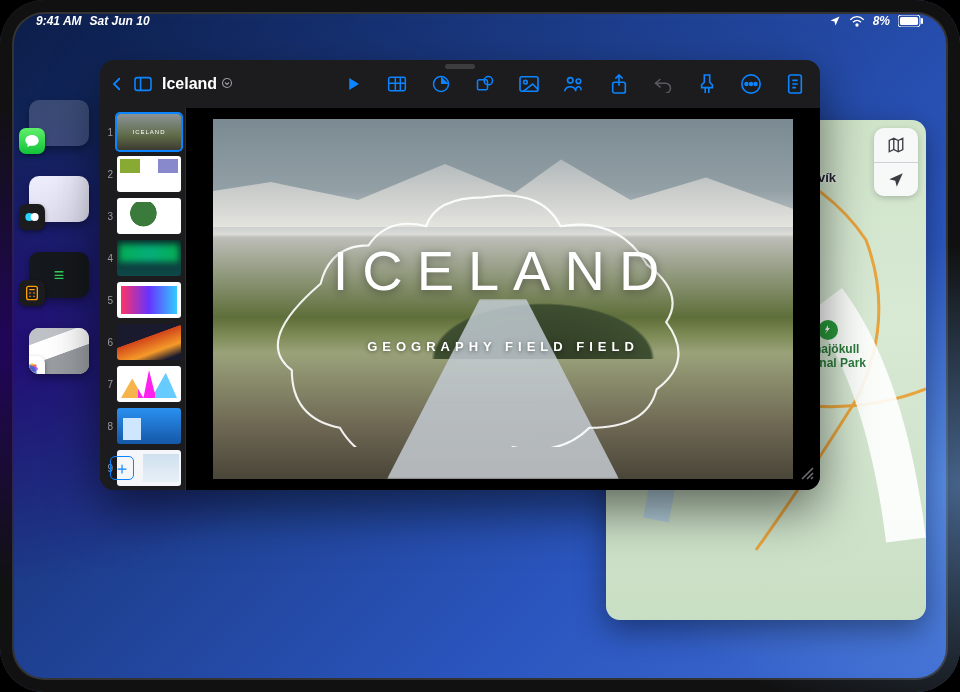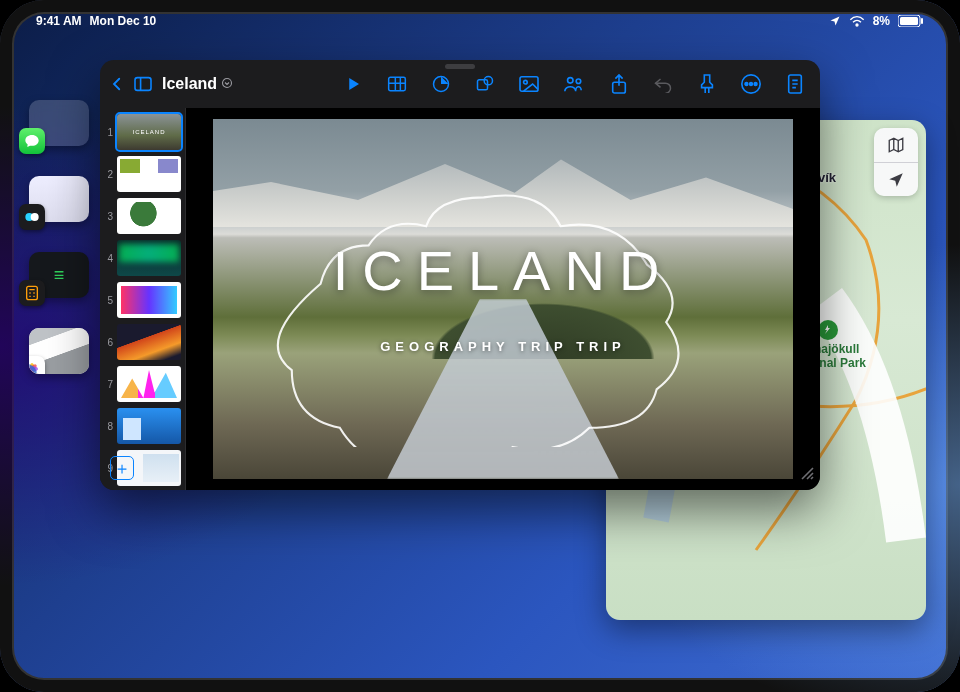--- a/index.html
+++ b/index.html
@@ -20,20 +20,21 @@
       radial-gradient(ellipse 600px 400px at 0% 50%, rgba(40,0,120,.7), transparent 60%);
     pointer-events:none;
   }
 
   
   .status-bar {
     position: absolute; top: 10px; left: 0; right: 0; height: 22px;
     display: flex; align-items: center; justify-content: space-between;
     padding: 0 36px; color: #fff; font-size: 12px; font-weight: 600;
     z-index: 100;
+    font-style: italic;
   }
   .status-left, .status-right { display:flex; gap:8px; align-items:center; }
   .status-icn { display:inline-flex; align-items:center; }
 
   
   .stage-strip {
     position: absolute; left: 24px; top: 100px; width: 70px;
     display: flex; flex-direction: column; gap: 30px; align-items:center;
     z-index: 5;
   }
@@ -153,21 +154,21 @@
 </style>
 </head>
 <body>
 
 <div class="device">
   <div class="wallpaper-glow"></div>
 
   <div class="status-bar">
     <div class="status-left">
       <span>9:41 AM</span>
-      <span>Mon Dec 10</span>
+      <span>Sat Jun 10</span>
     </div>
     <div class="status-right">
       <span class="status-icn">
         <svg width="12" height="12" viewBox="0 0 24 24" fill="currentColor">
             <path d="M21 3 3 11l8 2 2 8z"></path>
           </svg>
       </span>
       <span class="status-icn">
         <svg width="16" height="12" viewBox="0 0 24 18" fill="none" stroke="currentColor" stroke-width="2">
             <path d="M2 7c6-6 14-6 20 0"></path>
@@ -400,21 +401,21 @@
         </div>
       <div class="kn-canvas-wrap">
         <div class="kn-canvas">
           <div class="sky-cloud"></div>
           <div class="mountain"></div>
           <div class="river"></div>
           <svg class="iceland-outline" viewBox="0 0 500 300">
             <path d="M60 130 q10 -40 50 -40 q20 -30 60 -20 q10 -30 60 -30 q60 -10 80 30 q60 -10 90 40 q40 30 20 60 q30 40 -10 70 q-10 40 -70 40 q-30 30 -80 20 q-40 30 -90 10 q-60 20 -90 -30 q-50 -10 -50 -60 q-40 -30 30 -90 z" fill="none" stroke="#fff" stroke-width="2.2" opacity="0.9"></path>
           </svg>
           <div class="slide-title">ICELAND</div>
-          <div class="slide-sub">GEOGRAPHY TRIP TRIP</div>
+          <div class="slide-sub">GEOGRAPHY FIELD FIELD</div>
         </div>
         <span class="kn-resize">
           <svg width="16" height="16" viewBox="0 0 16 16" fill="none" stroke="currentColor" stroke-width="1.6">
               <path d="M4 15 15 4M9 15l6-6M13 15l2-2"></path>
             </svg>
         </span>
       </div>
     </div>
     <div class="kn-add">＋</div>
   </div>

